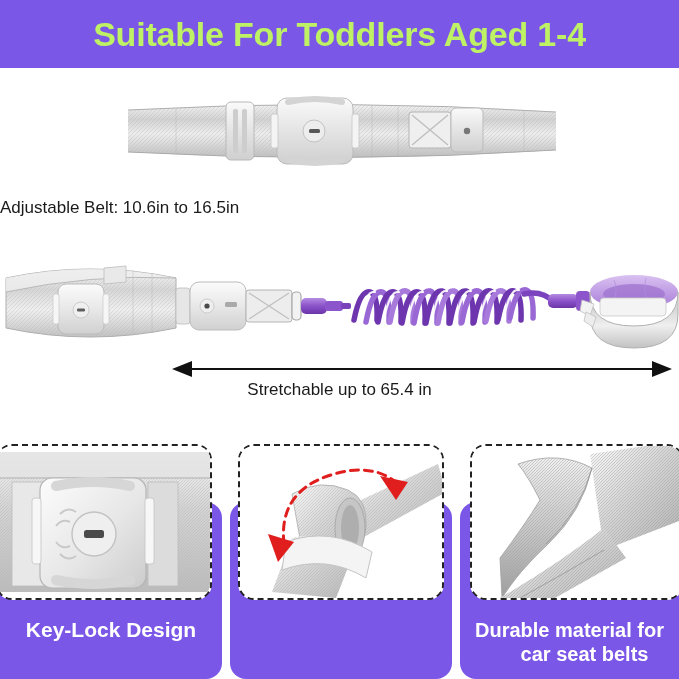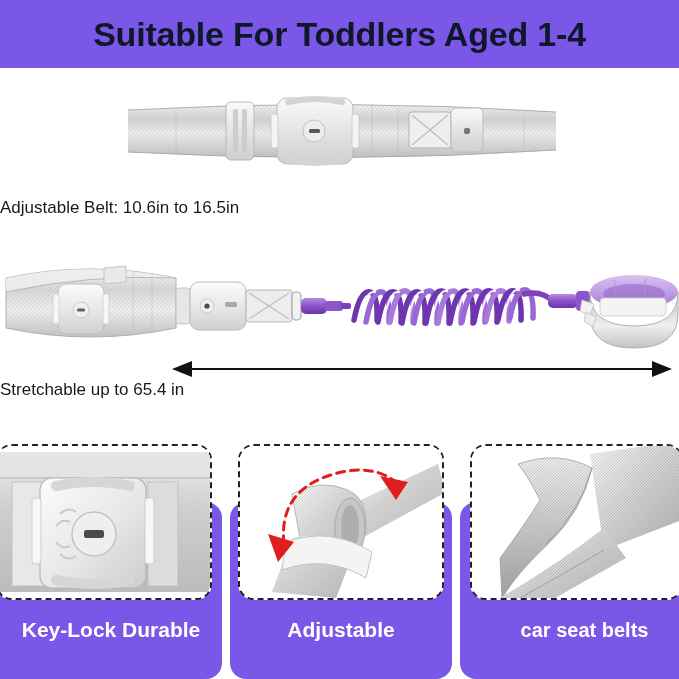--- a/index.html
+++ b/index.html
@@ -22,21 +22,21 @@
     position: absolute;
     left: 0; top: 0;
     width: 679px;
     height: 68px;
     background: #7B57E8;
     display: flex;
     align-items: center;
     justify-content: center;
   }
   .header-title {
-    color: #0f172a;
+    color: #bef264;
     font-size: 34px;
     font-weight: bold;
     letter-spacing: -0.2px;
     white-space: nowrap;
     font-family: "Liberation Sans", sans-serif;
     text-align: right;
   }
 
   
   .belt-top-wrap {
@@ -70,21 +70,21 @@
   .arrow-wrap {
     position: absolute;
     left: 0; top: 356px;
     width: 679px;
     height: 26px;
   }
   .caption-mid {
     position: absolute;
     left: 0; top: 380px;
     width: 679px;
-    text-align: left;
+    text-align: center;
     font-size: 17px;
     color: #1a1a1a;
     font-family: "Liberation Sans", sans-serif;
   }
 
   
   .panels {
     position: absolute;
     left: 0; top: 430px;
     width: 679px;
@@ -397,21 +397,21 @@
           <path d="M58 80 q6 -8 14 -4"></path>
           <path d="M58 96 q6 8 14 4"></path>
           <path d="M62 108 q8 8 16 2"></path>
         </g>
 
         <rect x="34" y="52" width="9" height="66" rx="3" fill="#F7F7F7" stroke="#C4C4C4" stroke-width="0.8"></rect>
         <rect x="147" y="52" width="9" height="66" rx="3" fill="#F7F7F7" stroke="#C4C4C4" stroke-width="0.8"></rect>
       </svg>
     </div>
     <div class="panel-caption">
-      <span>Key-Lock Durable</span>
+      <span>Key-Lock Design</span>
     </div>
   </div>
 
   <div class="panel panel-2">
     <div class="panel-card"></div>
     <div class="panel-photo">
       <svg width="206" height="152" viewBox="0 0 206 152" xmlns="http://www.w3.org/2000/svg">
         <defs>
           <linearGradient id="w2" x1="0" y1="0" x2="1" y2="1">
             <stop offset="0%" stop-color="#FAFAFA"></stop>
@@ -442,23 +442,20 @@
 
         <path d="M46 96 q44 -16 86 10 l-6 26 q-40 -24 -84 -8 Z" fill="#F4F4F4" stroke="#C4C4C4" stroke-width="1"></path>
 
         <g stroke="#E01E1E" stroke-width="3" fill="none" stroke-dasharray="8 6" stroke-linecap="round">
           <path d="M44 98 q-6 -54 50 -70 q42 -12 66 12"></path>
         </g>
         <polygon points="38,116 28,88 54,96" fill="#E01E1E"></polygon>
         <polygon points="168,36 140,30 156,54" fill="#E01E1E"></polygon>
       </svg>
     </div>
-    <div class="panel-caption">
-      <span>Adjustable</span>
-    </div>
   </div>
 
   <div class="panel panel-3">
     <div class="panel-card"></div>
     <div class="panel-photo">
       <svg width="215" height="152" viewBox="0 0 215 152" xmlns="http://www.w3.org/2000/svg">
         <defs>
           <linearGradient id="w3" x1="0" y1="0" x2="1" y2="1">
             <stop offset="0%" stop-color="#FBFBFB"></stop>
             <stop offset="50%" stop-color="#D2D2D2"></stop>
@@ -484,17 +481,18 @@
         <path d="M28 152 q58 -34 104 -70 l22 30 q-50 28 -92 52 Z" fill="url(#w3)"></path>
         <path d="M28 152 q58 -34 104 -70 l22 30 q-50 28 -92 52 Z" fill="url(#wv3)"></path>
 
         <g fill="none" stroke="#8F8F8F" stroke-width="1" opacity="0.7">
           <path d="M120 22 q-12 44 -46 76"></path>
           <path d="M132 104 q-44 26 -84 48"></path>
         </g>
       </svg>
     </div>
     <div class="panel-caption">
+      <span>Durable material for</span>
       <span class="cap-line-2">car seat belts</span>
     </div>
   </div>
 
 </div>
 
 </body></html>

